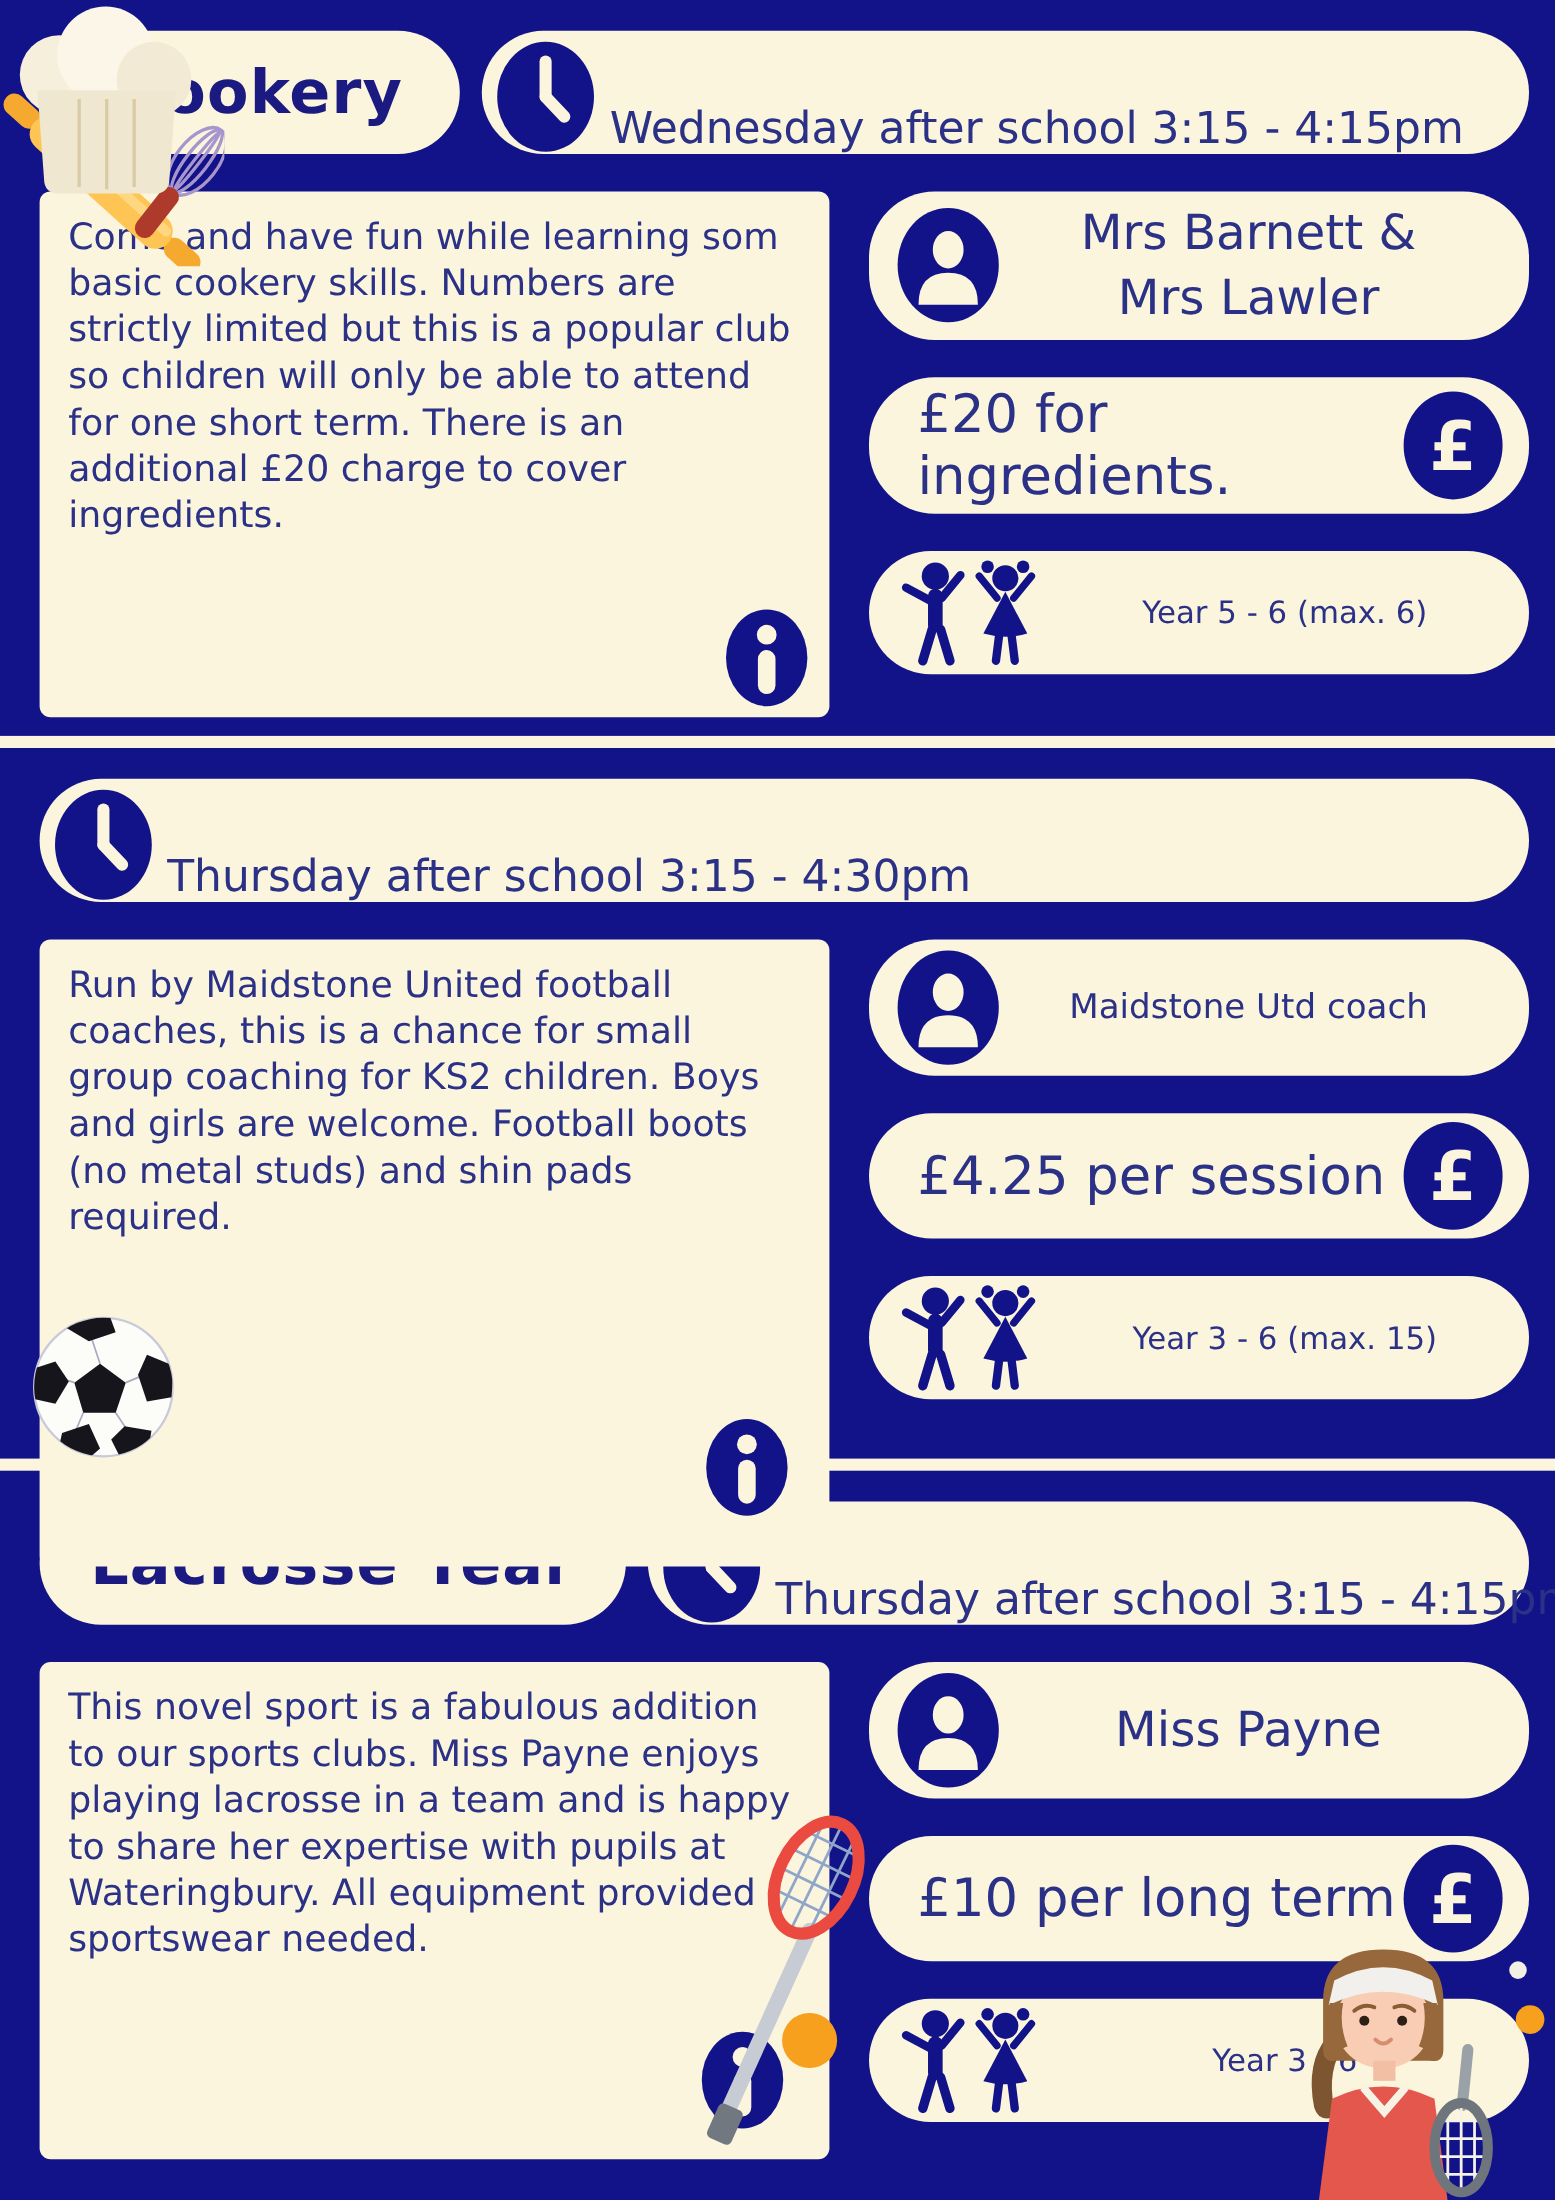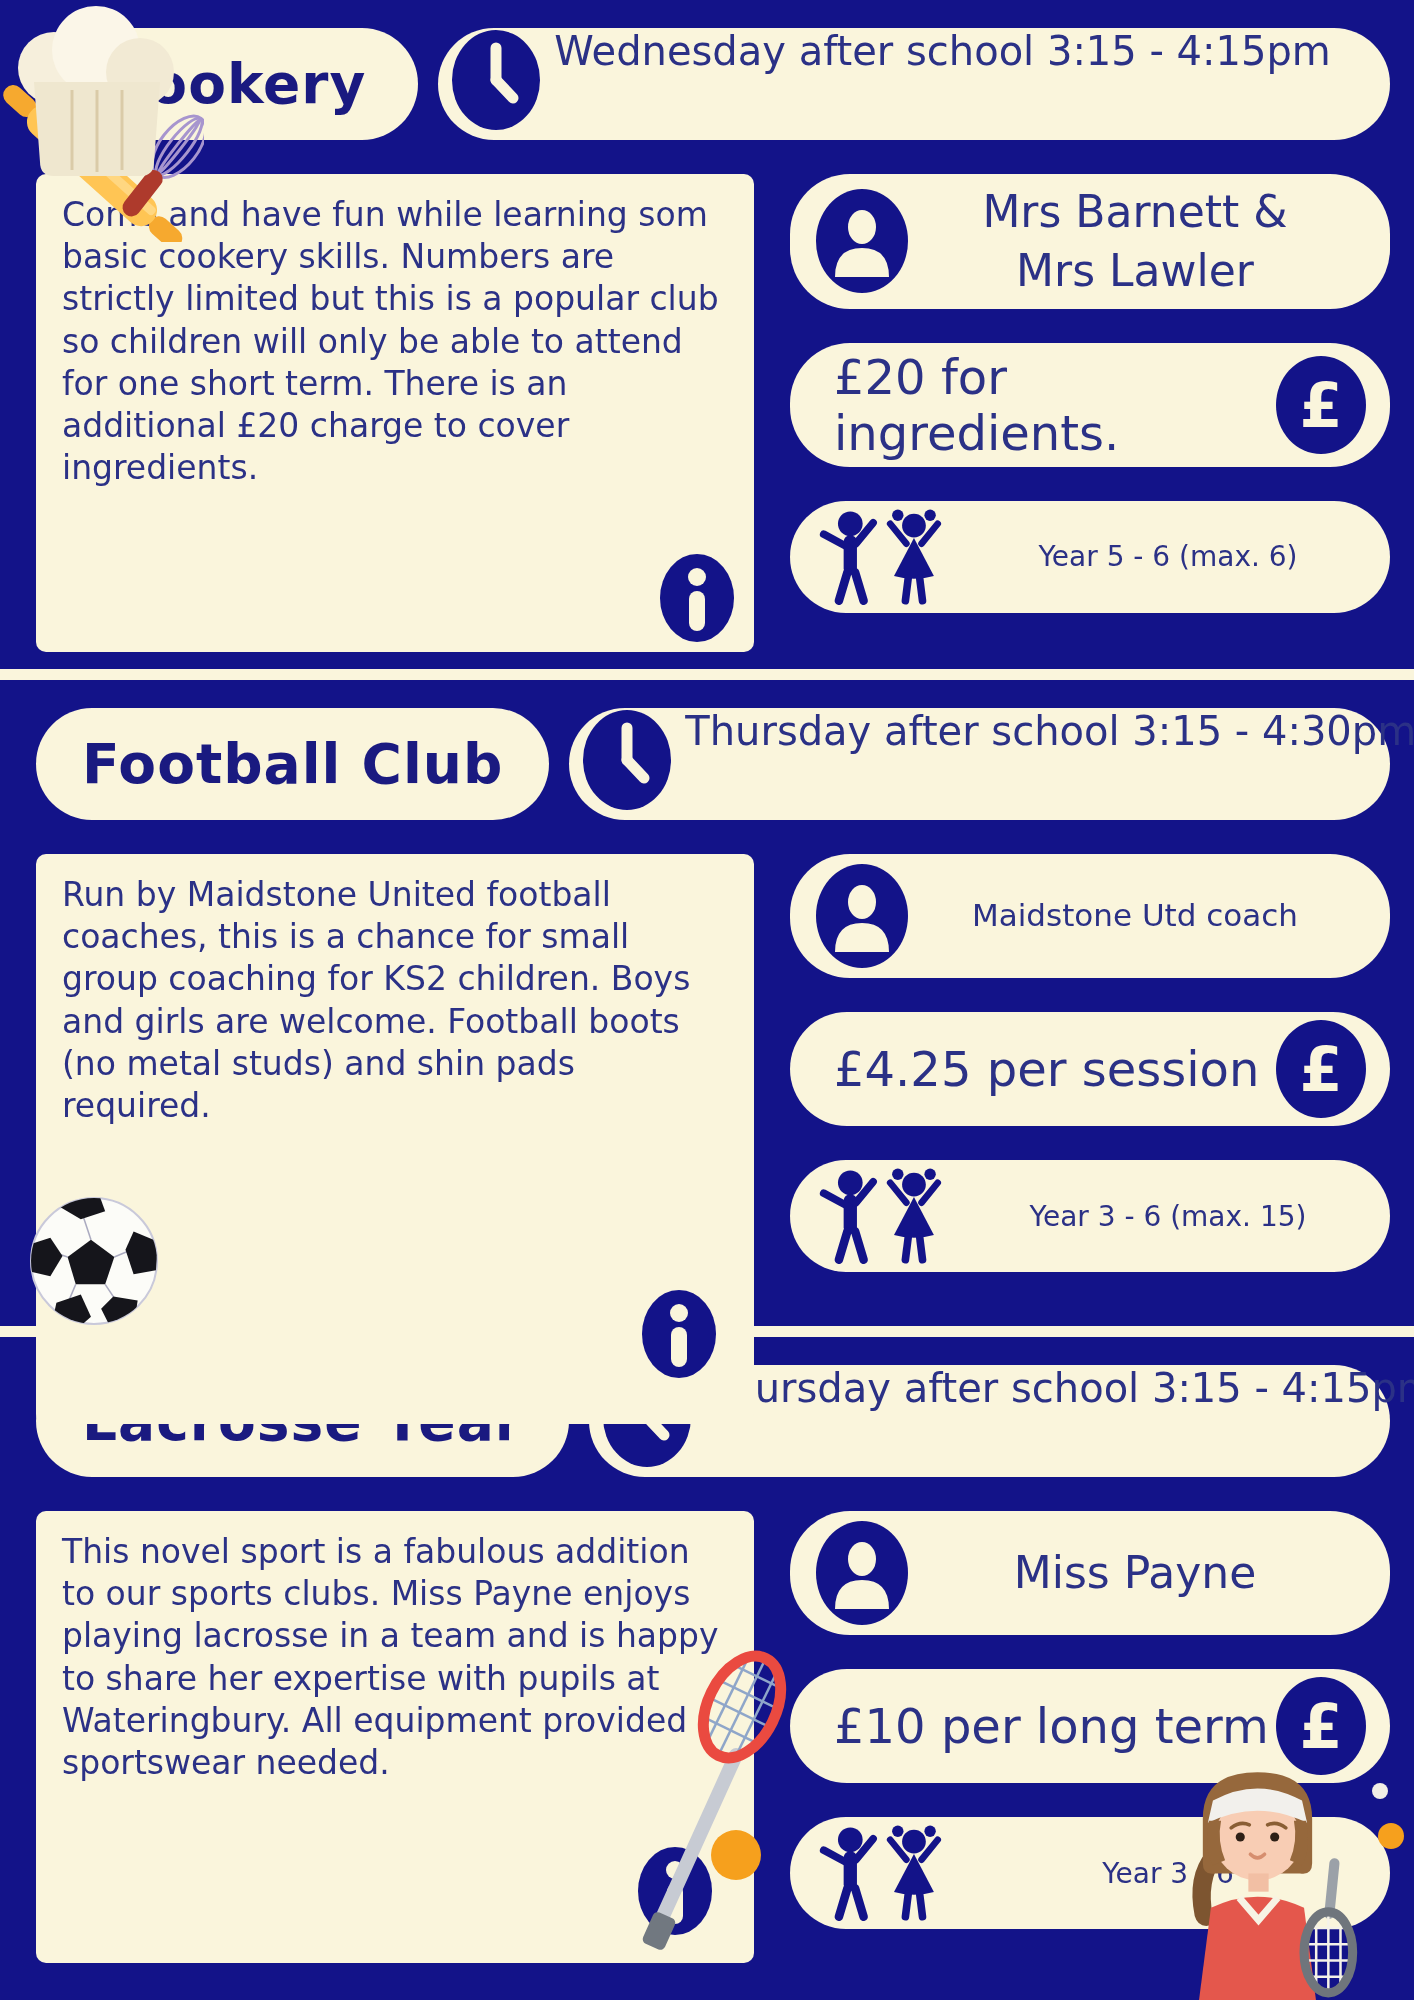--- a/index.html
+++ b/index.html
@@ -15,21 +15,21 @@
   .section{position:relative;padding:28px 24px 0 36px}
   .s1{height:669px}
   .s2{height:646px}
   .s3{height:663px}
   .divider{height:11px;background:var(--card)}
   
   .header-row{display:flex;align-items:stretch;gap:20px;height:112px}
   .title-pill{background:var(--card);border-radius:64px;padding:0 46px;display:flex;align-items:center;justify-content:center}
   .s1 .title-pill{margin-left:20px;padding:0 52px}
   .title-text{font-weight:bold;font-size:55px;line-height:1;color:var(--title);letter-spacing:1px;white-space:nowrap}
-  .schedule-pill{flex:1;background:var(--card);border-radius:64px;display:flex;align-items:flex-start;padding:0 28px 0 12px;min-width:0}
+  .schedule-pill{flex:1;background:var(--card);border-radius:64px;display:flex;align-items:flex-end;padding:0 28px 0 12px;min-width:0}
   .schedule-text{font-size:40px;color:var(--text);margin-left:12px;white-space:nowrap}
   .badge{display:inline-flex;flex:none}
   
   .content-row{display:flex;gap:36px;margin-top:34px}
   .desc-card{width:718px;background:var(--card);border-radius:10px;padding:20px 26px;position:relative;z-index:1}
   .s1 .desc-card{height:478px}
   .s2 .desc-card{height:570px}
   .s3 .desc-card{height:452px}
   .desc-text{margin:0;font-size:33px;line-height:1.28;color:var(--text)}
   .info-badge{position:absolute;right:18px;bottom:8px;width:78px;height:92px}
@@ -152,23 +152,20 @@
         <line x1="105" y1="86" x2="105" y2="168" stroke="#DACBA8" stroke-width="3"></line>
         <line x1="130" y1="86" x2="130" y2="166" stroke="#DACBA8" stroke-width="3"></line>
       </svg>
     </span>
   </section>
 
   <div class="divider"></div>
 
   <section class="section s2">
     <div class="header-row">
-      <div class="title-pill">
-        <span class="title-text">Football Club</span>
-      </div>
       <div class="schedule-pill">
         <span class="badge">
           <svg width="92" height="104" viewBox="0 0 92 104">
               <ellipse cx="46" cy="52" rx="44" ry="50" fill="var(--icon)"></ellipse>
               <path d="M46 52 V20" stroke="var(--card)" stroke-width="11" stroke-linecap="round"></path>
               <path d="M46 52 L63 70" stroke="var(--card)" stroke-width="11" stroke-linecap="round"></path>
             </svg>
         </span>
         <span class="schedule-text">Thursday after school 3:15 - 4:30pm</span>
       </div>

